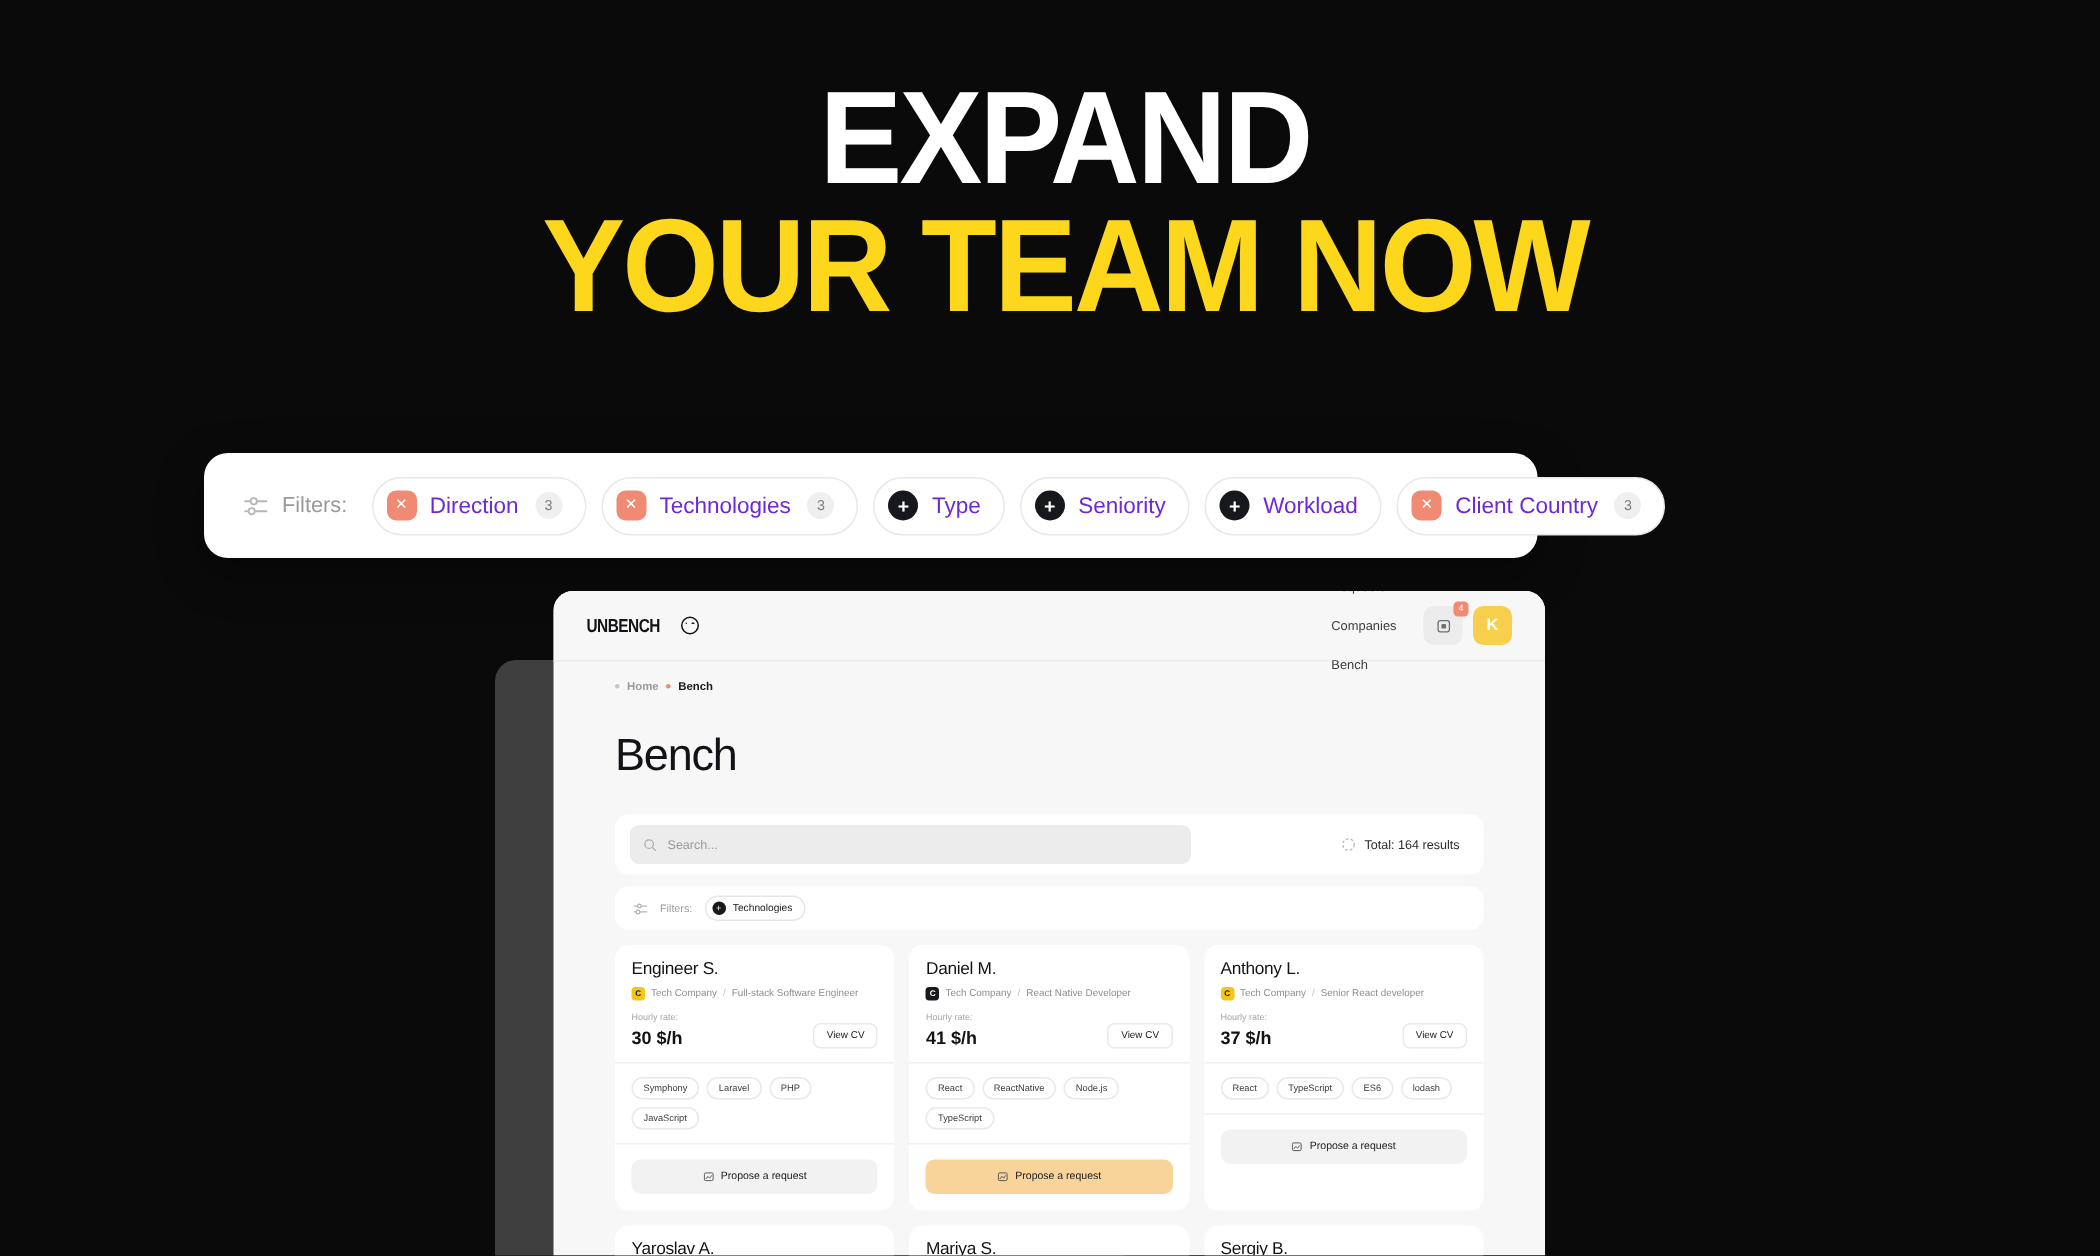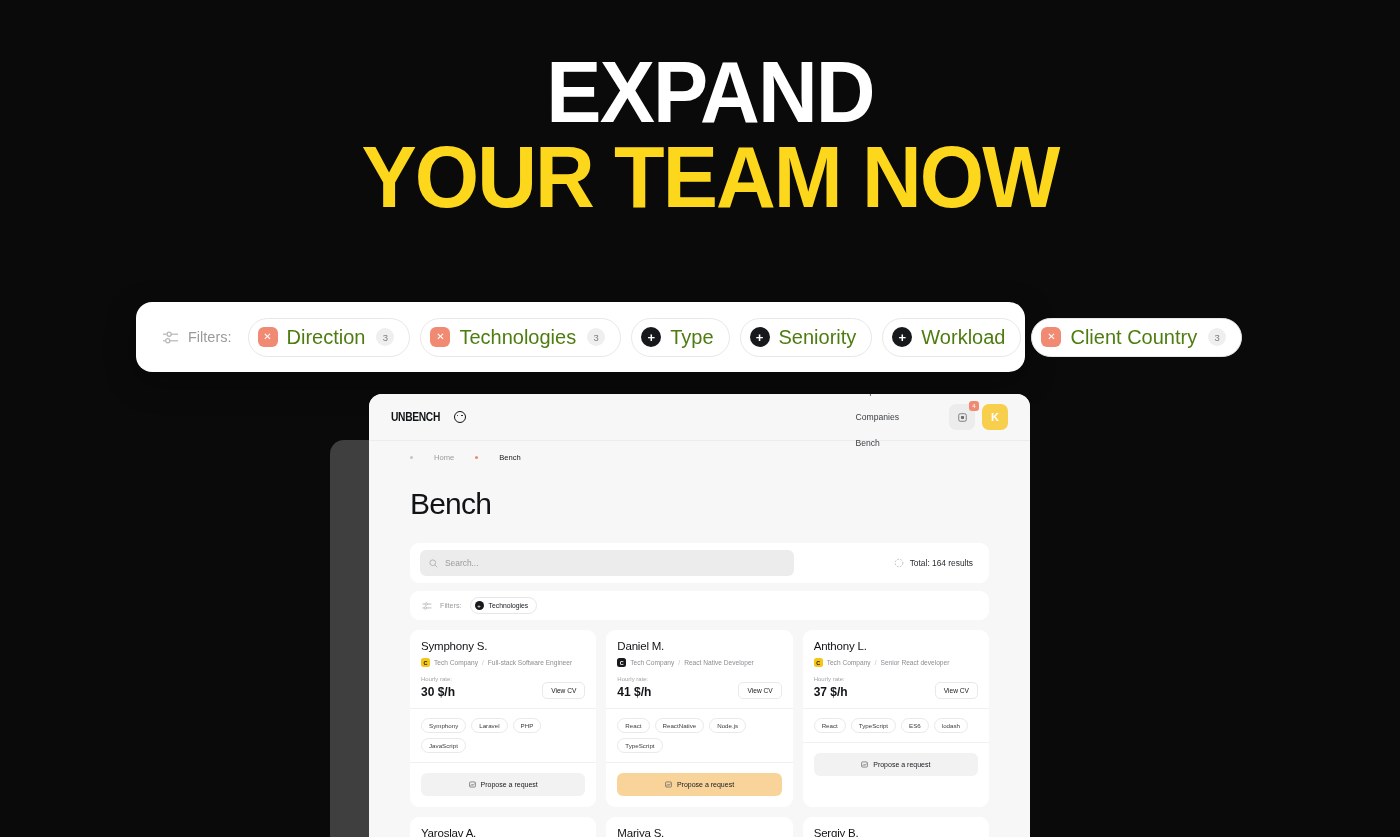--- a/index.html
+++ b/index.html
@@ -38,21 +38,21 @@
   .filters-label-wrap { display: flex; align-items: center; gap: 9px; margin-right: 6px; }
   .sliders-icon { width: 17px; height: 17px; display: block; }
   .filters-label { font-size: 14.5px; color: #9a9a9a; }
   .fpill {
     display: flex; align-items: center; gap: 9px;
     height: 39px; padding: 0 15px 0 9px;
     border: 1px solid #e8e8e8; border-radius: 22px;
     background: #fff; white-space: nowrap;
     cursor: pointer;
   }
-  .fpill .ftext { font-size: 20px; color: #4d7c0f; font-weight: 500; }
+  .fpill .ftext { font-size: 15px; color: #6d28d9; font-weight: 500; }
   .badge-x {
     width: 20px; height: 20px; border-radius: 6px;
     background: #f08a72; color: #ffffff;
     display: flex; align-items: center; justify-content: center;
     font-size: 10px; line-height: 1; flex: 0 0 auto;
   }
   .badge-plus {
     width: 20px; height: 20px; border-radius: 50%;
     background: #16181c; color: #ffffff;
     display: flex; align-items: center; justify-content: center;
@@ -76,21 +76,21 @@
   .app {
     position: absolute; left: 369px; top: 394px;
     width: 661px; height: 443px;
     background: #f7f7f7;
     border-radius: 13px 13px 0 0;
     overflow: hidden;
   }
   .app-header {
     height: 47px; background: #f7f7f7;
     border-bottom: 1px solid #ececec;
-    display: flex; align-items: center; padding: 0 22px; gap: 32px;
+    display: flex; align-items: center; padding: 0 22px;
   }
   .logo { display: flex; align-items: center; gap: 4px; }
   .logo-text {
     font-size: 12.5px; font-weight: 800; color: #111316;
     letter-spacing: -0.4px; transform: scaleX(0.82); transform-origin: left center;
   }
   .logo-mark {
     width: 12px; height: 12px; border-radius: 50%;
     border: 1.6px solid #111316; position: relative;
     margin-left: -1px;
@@ -115,21 +115,21 @@
     background: #f08a72; color: #fff; font-size: 6px;
     display: flex; align-items: center; justify-content: center;
   }
   .avatar {
     width: 26px; height: 26px; border-radius: 7px; background: #f8cf4d;
     display: flex; align-items: center; justify-content: center;
     font-size: 11px; font-weight: 600; color: #fff; cursor: pointer;
   }
 
   .app-body { padding: 0 41px; }
-  .crumbs { display: flex; align-items: center; gap: 21px; height: 33px; }
+  .crumbs { display: flex; align-items: center; gap: 5px; height: 33px; font-weight: bold; }
   .crumb { font-size: 7.6px; cursor: pointer; }
   .crumb.muted { color: #9b9b9b; }
   .crumb.active { color: #17191d; }
   .cdot { width: 3px; height: 3px; border-radius: 50%; }
   .cdot.gray { background: #c6c6c6; }
   .cdot.red { background: #f08a72; }
 
   .page-title {
     font-size: 30px; font-weight: 500; color: #111316;
     letter-spacing: -0.8px; margin-top: 13px;
@@ -335,21 +335,21 @@
         <div class="mini-pill">
           <span class="mini-plus">+</span>
           <span class="mp-text">Technologies</span>
         </div>
       </div>
 
       <div class="grid">
 
         <div class="card">
           <div class="card-top">
-            <div class="cand-name">Symphony S.</div>
+            <div class="cand-name">Engineer S.</div>
             <div class="cand-meta">
               <span class="co-badge yellow">C</span>
               <span class="cand-meta-text">Tech Company</span>
               <span class="cand-meta-sep">/</span>
               <span class="cand-meta-text">Full-stack Software Engineer</span>
             </div>
           </div>
           <div class="rate-row">
             <div>
               <div class="rate-label">Hourly rate:</div>

